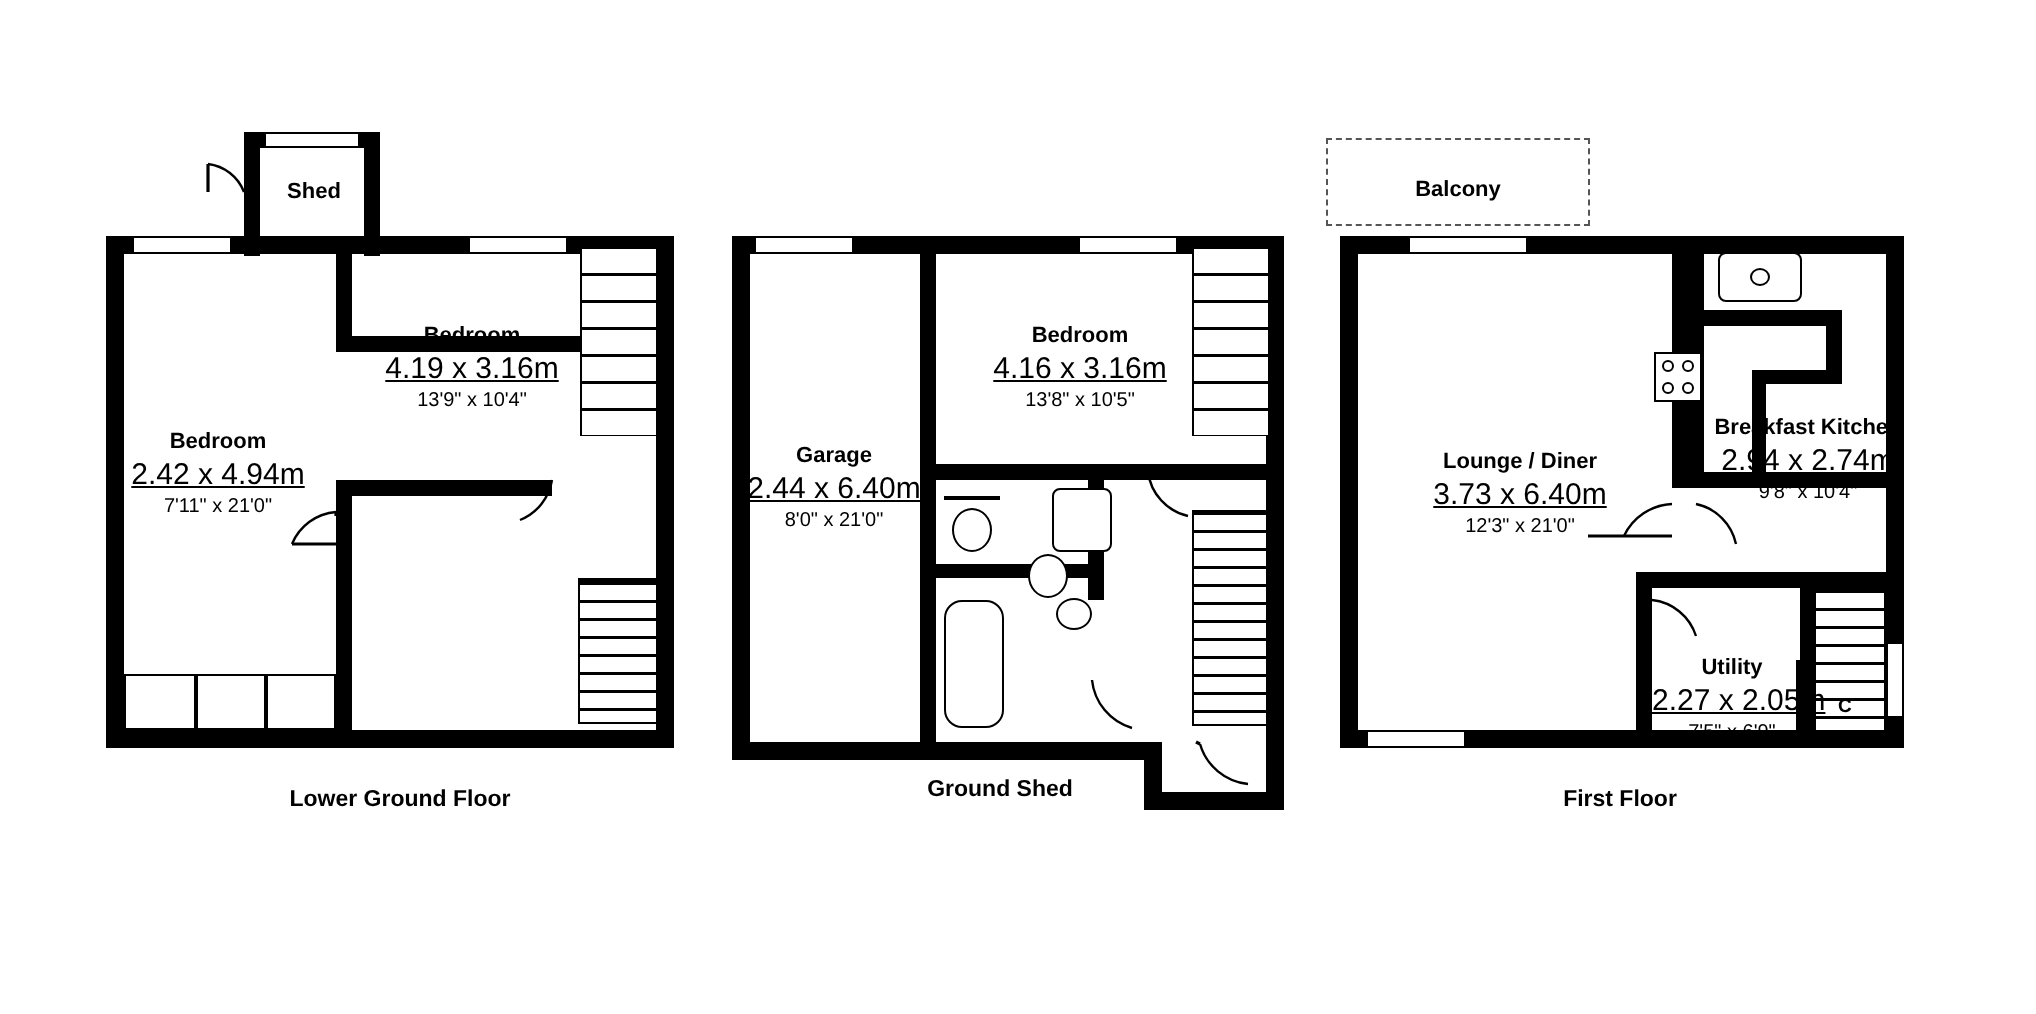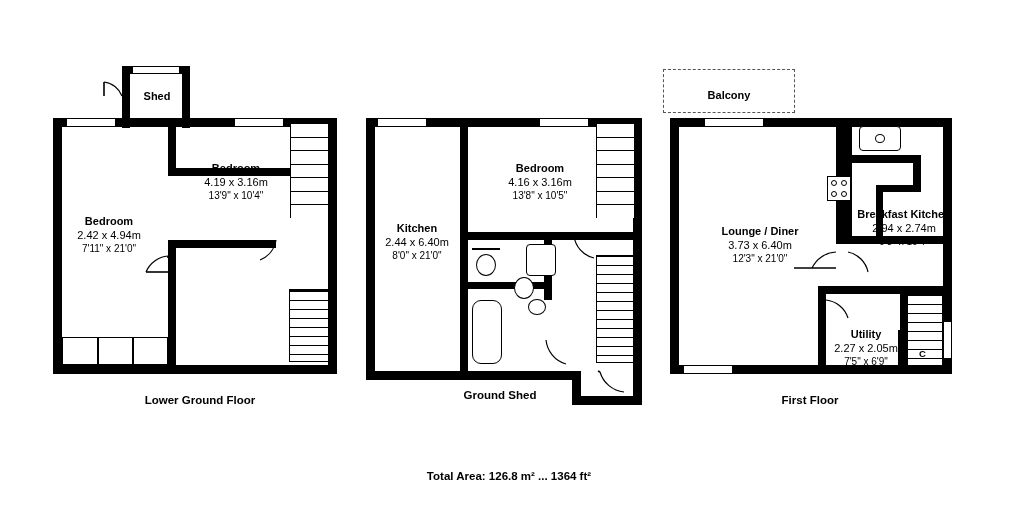--- a/index.html
+++ b/index.html
@@ -36,22 +36,23 @@
     text-align: center;
     line-height: 1.25;
     white-space: nowrap;
   }
   .room-label .nm {
     font-size: 11px;
     font-weight: bold;
     display: block;
   }
   .room-label .dm {
-    font-size: 11px;
+    font-size: 15px;
     display: block;
+    text-decoration: underline;
   }
   .room-label .di {
     font-size: 10px;
     display: block;
   }
   .floor-title {
     position: absolute;
     font-size: 11.5px;
     font-weight: bold;
     text-align: center;
@@ -228,21 +229,21 @@
       <line x1="598" y1="371" x2="600" y2="372" stroke="#000" stroke-width="1.6"></line>
     </svg>
 
     <div class="room-label" style="left:480px; top:162px; width:120px;">
       <span class="nm">Bedroom</span>
       <span class="dm">4.16 x 3.16m</span>
       <span class="di">13'8" x 10'5"</span>
     </div>
 
     <div class="room-label" style="left:367px; top:222px; width:100px;">
-      <span class="nm">Kitchen</span>
+      <span class="nm">Garage</span>
       <span class="dm">2.44 x 6.40m</span>
       <span class="di">8'0" x 21'0"</span>
     </div>
 
     <div class="floor-title" style="left:400px; top:389px; width:200px;">Ground Shed</div>
   </div>
 
   <div>
 
     <div class="wall" style="left:670px; top:118px; width:9px;   height:256px;"></div>
@@ -314,16 +315,15 @@
       <span class="dm">2.27 x 2.05m</span>
       <span class="di">7'5" x 6'9"</span>
     </div>
 
     <div class="tiny-label" style="left:919px; top:348px;">C</div>
 
     <div class="floor-title" style="left:720px; top:394px; width:180px;">First Floor</div>
   </div>
 
   <div class="footer-area" style="top:470px;">
-    <div class="footer-total">Total Area: 126.8 m² ... 1364 ft²</div>
   </div>
 
 </div>
 
 </body></html>

